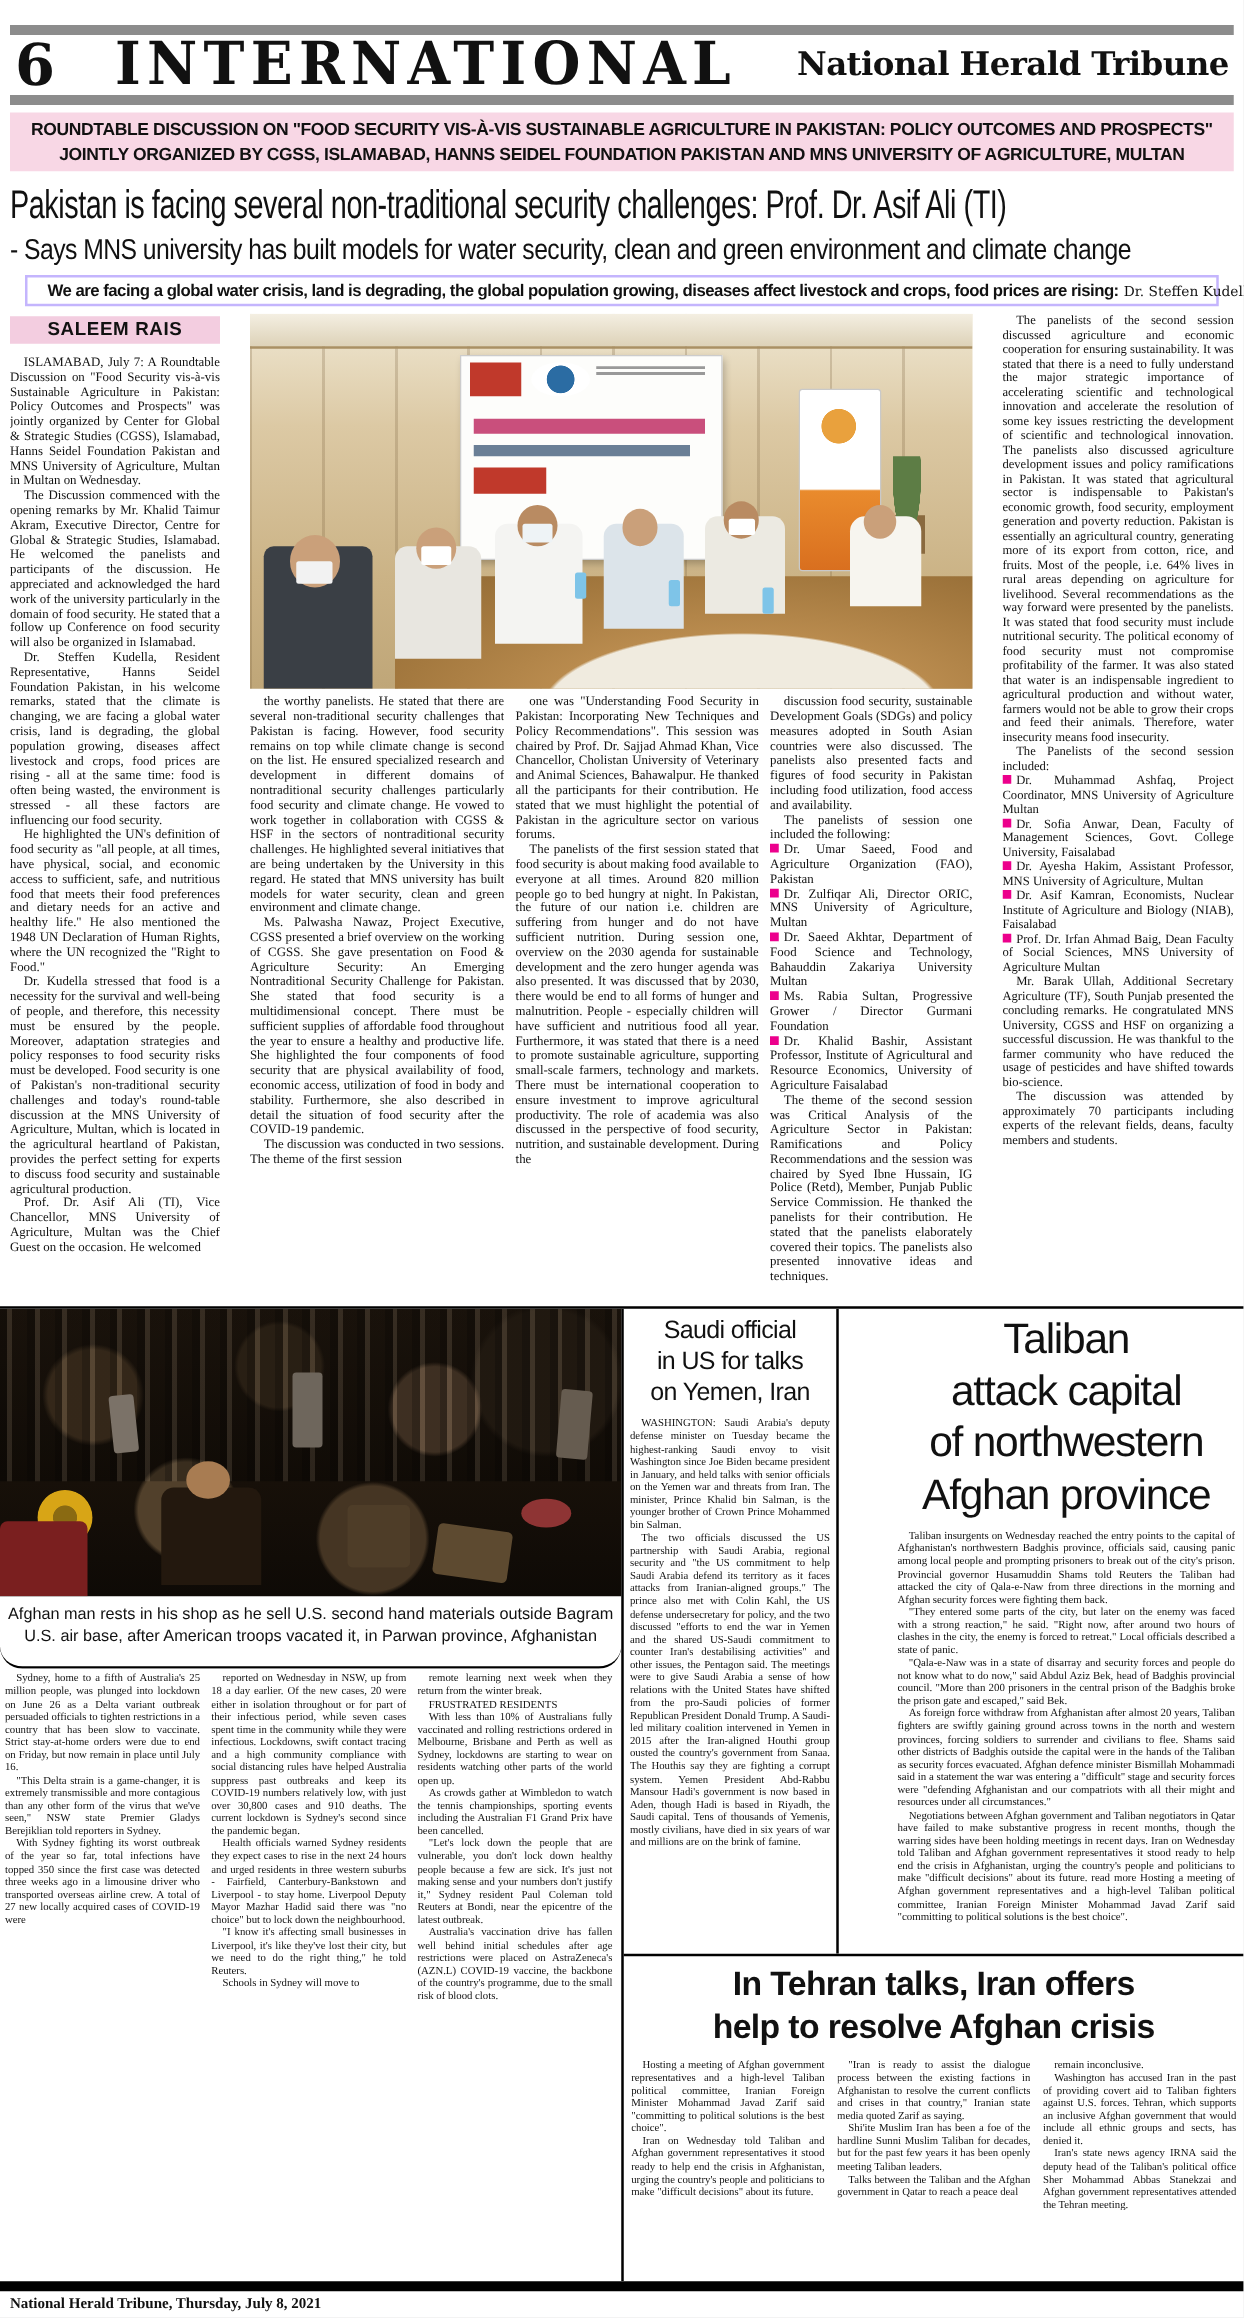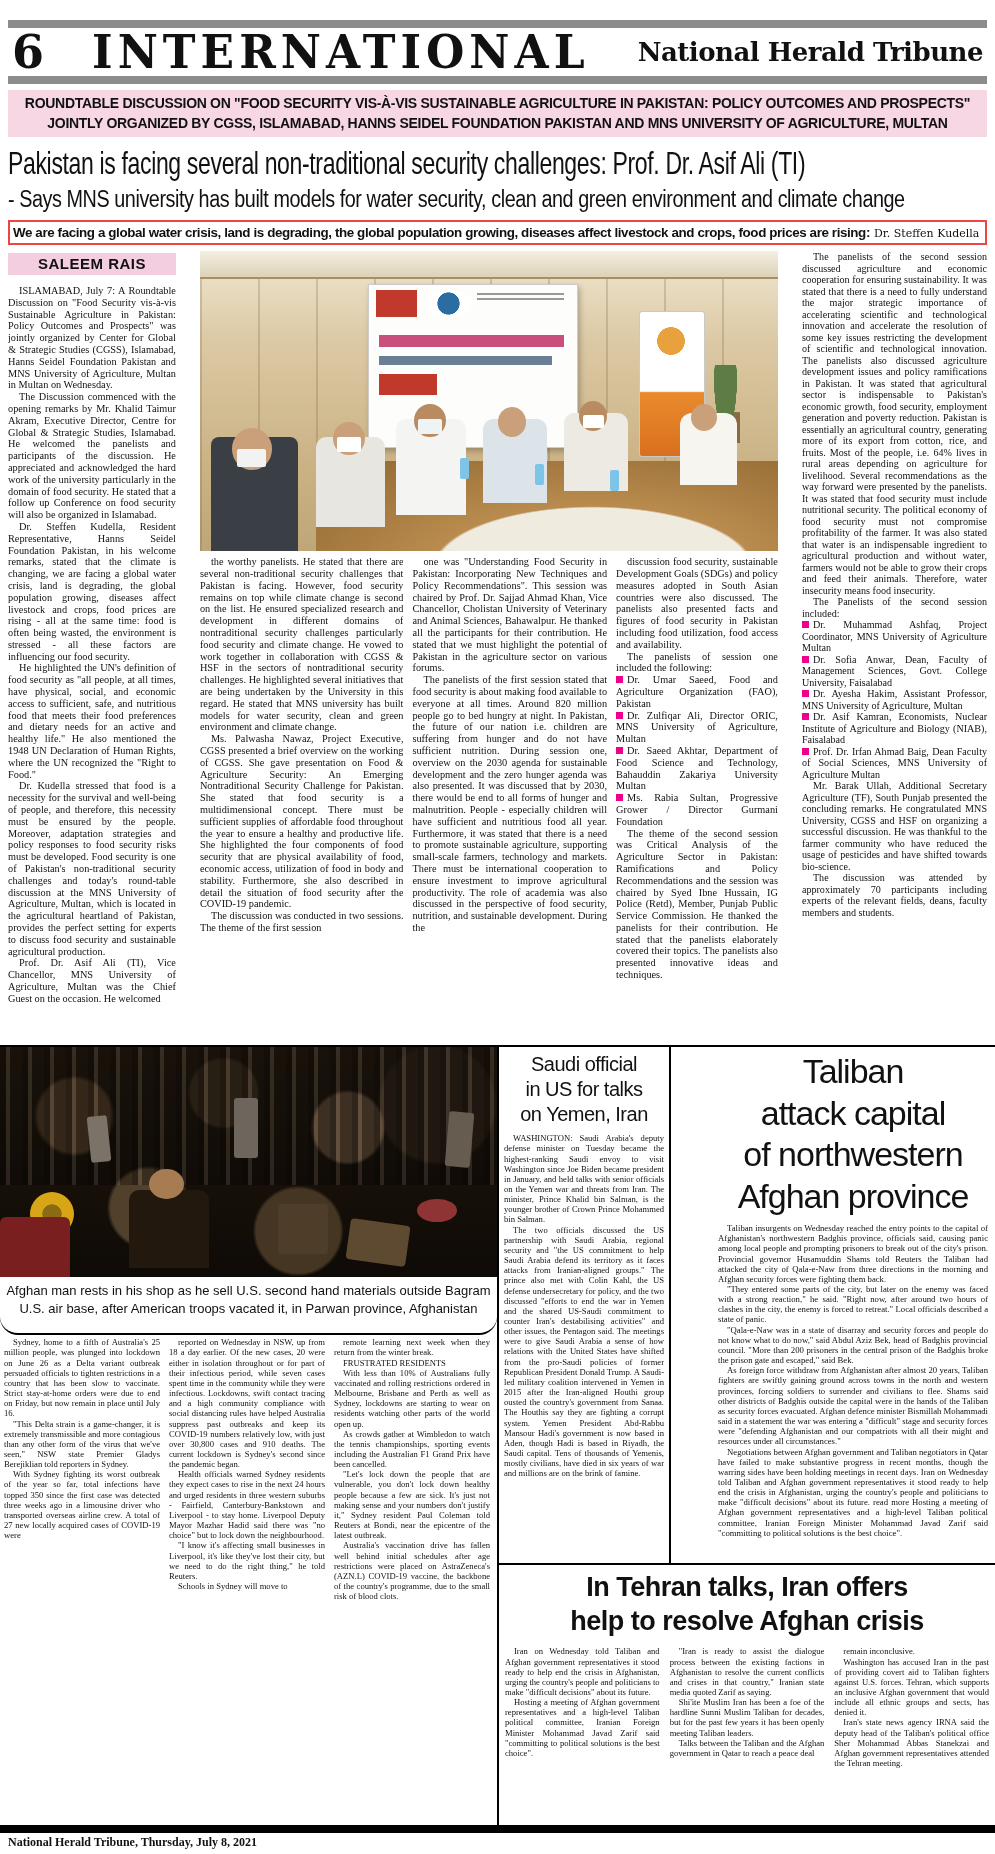--- a/index.html
+++ b/index.html
@@ -20,21 +20,21 @@
             font-family:"Liberation Sans", sans-serif; font-weight:bold; font-size:14px;
             line-height:1.4; letter-spacing:-0.3px; }
 
   
   .lead-headline { margin:8px 0 0 8px; font-family:"Liberation Sans", sans-serif; font-size:32px;
                    white-space:nowrap; transform:scaleX(0.72); transform-origin:left center; width:1380px;
                    letter-spacing:-0.5px; }
   .lead-subhead  { margin:4px 0 0 8px; font-family:"Liberation Sans", sans-serif; font-size:23px;
                    white-space:nowrap; transform:scaleX(0.86); transform-origin:left center; width:1157px;
                    letter-spacing:-0.5px; }
-  .quote-bar { margin:7px 8px 0; border:2px solid #ef4444; padding:3px 3px; display:flex; align-items:baseline; gap:4px; }
+  .quote-bar { margin:7px 20px 0; border:2px solid #c4b5fd; padding:3px 16px; display:flex; align-items:baseline; gap:4px; }
   .quote-text { font-family:"Liberation Sans", sans-serif; font-weight:bold; font-size:13.4px; white-space:nowrap; letter-spacing:-0.4px; }
   .quote-attr { font-family:"DejaVu Serif", serif; font-size:11px; white-space:nowrap; }
 
   
   .main-wrap { margin:6px 8px 0; display:flex; gap:24px; height:794px; overflow:hidden; }
   .col { overflow:hidden; font-size:10.3px; line-height:11.8px; text-align:justify; }
   .col p { margin:0; text-indent:11px; }
   .col p.bullet-item { text-indent:0; }
   .sq { display:inline-block; width:7px; height:7px; background:#ec008c; margin-right:4px; }
   .col-1 { width:186px; }
@@ -180,20 +180,21 @@
             <p>one was "Understanding Food Security in Pakistan: Incorporating New Techniques and Policy Recommendations". This session was chaired by Prof. Dr. Sajjad Ahmad Khan, Vice Chancellor, Cholistan University of Veterinary and Animal Sciences, Bahawalpur. He thanked all the participants for their contribution. He stated that we must highlight the potential of Pakistan in the agriculture sector on various forums.</p>
             <p>The panelists of the first session stated that food security is about making food available to everyone at all times. Around 820 million people go to bed hungry at night. In Pakistan, the future of our nation i.e. children are suffering from hunger and do not have sufficient nutrition. During session one, overview on the 2030 agenda for sustainable development and the zero hunger agenda was also presented. It was discussed that by 2030, there would be end to all forms of hunger and malnutrition. People - especially children will have sufficient and nutritious food all year. Furthermore, it was stated that there is a need to promote sustainable agriculture, supporting small-scale farmers, technology and markets. There must be international cooperation to ensure investment to improve agricultural productivity. The role of academia was also discussed in the perspective of food security, nutrition, and sustainable development. During the</p>
           </div>
         <div class="col col-4">
             <p>discussion food security, sustainable Development Goals (SDGs) and policy measures adopted in South Asian countries were also discussed. The panelists also presented facts and figures of food security in Pakistan including food utilization, food access and availability.</p>
             <p>The panelists of session one included the following:</p>
             <p class="bullet-item"><span class="sq"></span>Dr. Umar Saeed, Food and Agriculture Organization (FAO), Pakistan</p>
             <p class="bullet-item"><span class="sq"></span>Dr. Zulfiqar Ali, Director ORIC, MNS University of Agriculture, Multan</p>
             <p class="bullet-item"><span class="sq"></span>Dr. Saeed Akhtar, Department of Food Science and Technology, Bahauddin Zakariya University Multan</p>
             <p class="bullet-item"><span class="sq"></span>Ms. Rabia Sultan, Progressive Grower / Director Gurmani Foundation</p>
+            <p class="bullet-item"><span class="sq"></span>Dr. Khalid Bashir, Assistant Professor, Institute of Agricultural and Resource Economics, University of Agriculture Faisalabad</p>
             <p>The theme of the second session was Critical Analysis of the Agriculture Sector in Pakistan: Ramifications and Policy Recommendations and the session was chaired by Syed Ibne Hussain, IG Police (Retd), Member, Punjab Public Service Commission. He thanked the panelists for their contribution. He stated that the panelists elaborately covered their topics. The panelists also presented innovative ideas and techniques.</p>
           </div>
       </div>
     </div>
 
     <div class="col col-5">
         <p>The panelists of the second session discussed agriculture and economic cooperation for ensuring sustainability. It was stated that there is a need to fully understand the major strategic importance of accelerating scientific and technological innovation and accelerate the resolution of some key issues restricting the development of scientific and technological innovation. The panelists also discussed agriculture development issues and policy ramifications in Pakistan. It was stated that agricultural sector is indispensable to Pakistan's economic growth, food security, employment generation and poverty reduction. Pakistan is essentially an agricultural country, generating more of its export from cotton, rice, and fruits. Most of the people, i.e. 64% lives in rural areas depending on agriculture for livelihood. Several recommendations as the way forward were presented by the panelists. It was stated that food security must include nutritional security. The political economy of food security must not compromise profitability of the farmer. It was also stated that water is an indispensable ingredient to agricultural production and without water, farmers would not be able to grow their crops and feed their animals. Therefore, water insecurity means food insecurity.</p>
         <p>The Panelists of the second session included:</p>
         <p class="bullet-item"><span class="sq"></span>Dr. Muhammad Ashfaq, Project Coordinator, MNS University of Agriculture Multan</p>
         <p class="bullet-item"><span class="sq"></span>Dr. Sofia Anwar, Dean, Faculty of Management Sciences, Govt. College University, Faisalabad</p>
@@ -269,22 +270,22 @@
               <p>As foreign force withdraw from Afghanistan after almost 20 years, Taliban fighters are swiftly gaining ground across towns in the north and western provinces, forcing soldiers to surrender and civilians to flee. Shams said other districts of Badghis outside the capital were in the hands of the Taliban as security forces evacuated. Afghan defence minister Bismillah Mohammadi said in a statement the war was entering a "difficult" stage and security forces were "defending Afghanistan and our compatriots with all their might and resources under all circumstances."</p>
               <p>Negotiations between Afghan government and Taliban negotiators in Qatar have failed to make substantive progress in recent months, though the warring sides have been holding meetings in recent days. Iran on Wednesday told Taliban and Afghan government representatives it stood ready to help end the crisis in Afghanistan, urging the country's people and politicians to make "difficult decisions" about its future. read more Hosting a meeting of Afghan government representatives and a high-level Taliban political committee, Iranian Foreign Minister Mohammad Javad Zarif said "committing to political solutions is the best choice".</p>
             </div>
         </div>
       </div>
       <div class="tehran">
         <div class="tehran-headline">In Tehran talks, Iran offers
 help to resolve Afghan crisis</div>
         <div class="tehran-cols">
           <div class="small-col">
+              <p>Hosting a meeting of Afghan government representatives and a high-level Taliban political committee, Iranian Foreign Minister Mohammad Javad Zarif said "committing to political solutions is the best choice".</p>
               <p>Iran on Wednesday told Taliban and Afghan government representatives it stood ready to help end the crisis in Afghanistan, urging the country's people and politicians to make "difficult decisions" about its future.</p>
-              <p>Hosting a meeting of Afghan government representatives and a high-level Taliban political committee, Iranian Foreign Minister Mohammad Javad Zarif said "committing to political solutions is the best choice".</p>
             </div>
           <div class="small-col">
               <p>"Iran is ready to assist the dialogue process between the existing factions in Afghanistan to resolve the current conflicts and crises in that country," Iranian state media quoted Zarif as saying.</p>
               <p>Shi'ite Muslim Iran has been a foe of the hardline Sunni Muslim Taliban for decades, but for the past few years it has been openly meeting Taliban leaders.</p>
               <p>Talks between the Taliban and the Afghan government in Qatar to reach a peace deal</p>
             </div>
           <div class="small-col">
               <p>remain inconclusive.</p>
               <p>Washington has accused Iran in the past of providing covert aid to Taliban fighters against U.S. forces. Tehran, which supports an inclusive Afghan government that would include all ethnic groups and sects, has denied it.</p>
               <p>Iran's state news agency IRNA said the deputy head of the Taliban's political office Sher Mohammad Abbas Stanekzai and Afghan government representatives attended the Tehran meeting.</p>

